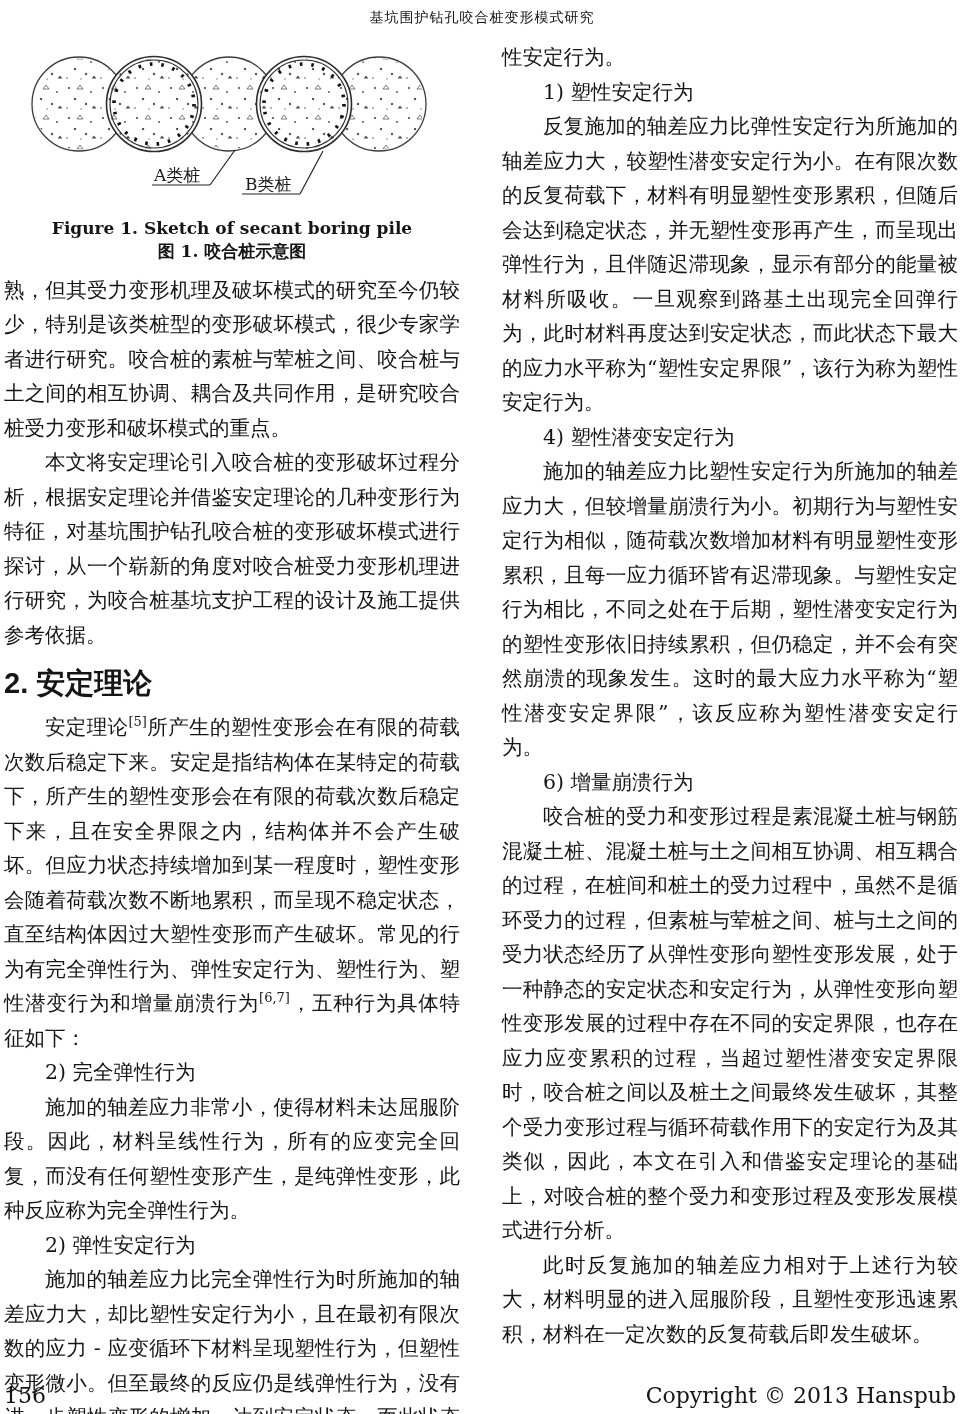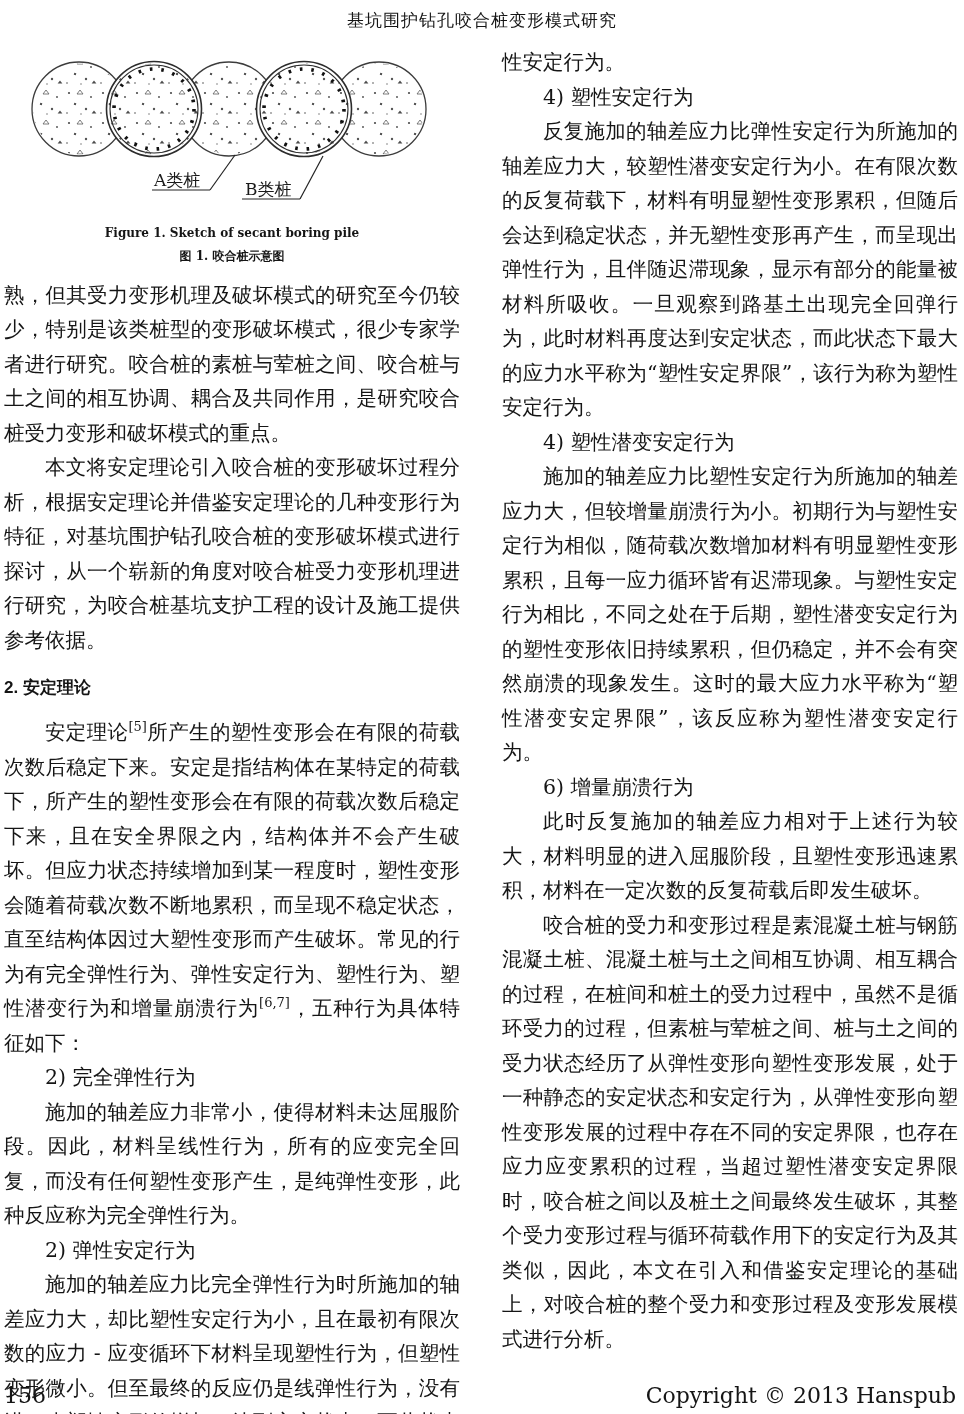--- a/index.html
+++ b/index.html
@@ -2,42 +2,42 @@
 <html lang="zh"><head>
 <meta charset="utf-8">
 <style>
   html,body{margin:0;padding:0;background:#e8e8e8;}
   .page{
     width:964px;height:1414px;background:#ffffff;position:relative;
     margin:0 auto;overflow:hidden;color:#151515;
     font-family:"DejaVu Serif","Liberation Serif",serif;
   }
   .running-head{
-    text-align:center;padding-top:9px;font-size:17px;letter-spacing:1px;
+    text-align:center;padding-top:9px;font-size:14px;letter-spacing:1px;
   }
   .columns{
     display:flex;gap:42px;padding:13px 6px 0 4px;
   }
   .col{
     width:456px;font-size:20.5px;line-height:34.5px;
     text-align:justify;text-justify:inter-character;
   }
   .col p{margin:0;}
   .indent{text-indent:2em;}
   .item-head{text-indent:2em;}
   .sec-h{
     font-family:"Liberation Sans","DejaVu Sans",sans-serif;
-    font-weight:bold;font-size:17px;line-height:30px;
+    font-weight:bold;font-size:29px;line-height:30px;
     margin:16px 0 12px 0;text-align:left;
   }
   sup.ref{font-size:13px;line-height:0;vertical-align:super;}
   .figure-block{margin:12px 0 10px 0;}
   .fig-svg-wrap{margin-left:26px;}
   .fig-caption{
-    text-align:center;font-weight:bold;font-size:12px;line-height:23px;
+    text-align:center;font-weight:bold;font-size:17px;line-height:23px;
     margin-top:6px;
   }
   .page-footer{
     position:absolute;left:4px;right:8px;bottom:6px;
     display:flex;justify-content:space-between;font-size:22px;
   }
   svg text.pile-label{
     font-size:17px;font-family:"DejaVu Serif","Liberation Serif",serif;
     fill:#1a1a1a;
   }
@@ -122,30 +122,30 @@
 
       <p class="item-head">2) 弹性安定行为</p>
       <p class="indent">施加的轴差应力比完全弹性行为时所施加的轴差应力大，却比塑性安定行为小，且在最初有限次数的应力 - 应变循环下材料呈现塑性行为，但塑性变形微小。但至最终的反应仍是线弹性行为，没有进一步塑性变形的增加，达到安定状态，而此状态的最大应力水平称之为“弹性安定界限”，这种行为称其为弹</p>
 
     </div>
 
     <div class="col">
 
       <p>性安定行为。</p>
 
-      <p class="item-head">4) 塑性安定行为</p>
+      <p class="item-head">1) 塑性安定行为</p>
       <p class="indent">反复施加的轴差应力比弹性安定行为所施加的轴差应力大，较塑性潜变安定行为小。在有限次数的反复荷载下，材料有明显塑性变形累积，但随后会达到稳定状态，并无塑性变形再产生，而呈现出弹性行为，且伴随迟滞现象，显示有部分的能量被材料所吸收。一旦观察到路基土出现完全回弹行为，此时材料再度达到安定状态，而此状态下最大的应力水平称为“塑性安定界限”，该行为称为塑性安定行为。</p>
 
       <p class="item-head">4) 塑性潜变安定行为</p>
       <p class="indent">施加的轴差应力比塑性安定行为所施加的轴差应力大，但较增量崩溃行为小。初期行为与塑性安定行为相似，随荷载次数增加材料有明显塑性变形累积，且每一应力循环皆有迟滞现象。与塑性安定行为相比，不同之处在于后期，塑性潜变安定行为的塑性变形依旧持续累积，但仍稳定，并不会有突然崩溃的现象发生。这时的最大应力水平称为“塑性潜变安定界限”，该反应称为塑性潜变安定行为。</p>
 
       <p class="item-head">6) 增量崩溃行为</p>
+      <p class="indent">咬合桩的受力和变形过程是素混凝土桩与钢筋混凝土桩、混凝土桩与土之间相互协调、相互耦合的过程，在桩间和桩土的受力过程中，虽然不是循环受力的过程，但素桩与荤桩之间、桩与土之间的受力状态经历了从弹性变形向塑性变形发展，处于一种静态的安定状态和安定行为，从弹性变形向塑性变形发展的过程中存在不同的安定界限，也存在应力应变累积的过程，当超过塑性潜变安定界限时，咬合桩之间以及桩土之间最终发生破坏，其整个受力变形过程与循环荷载作用下的安定行为及其类似，因此，本文在引入和借鉴安定理论的基础上，对咬合桩的整个受力和变形过程及变形发展模式进行分析。</p>
+
       <p class="indent">此时反复施加的轴差应力相对于上述行为较大，材料明显的进入屈服阶段，且塑性变形迅速累积，材料在一定次数的反复荷载后即发生破坏。</p>
-
-      <p class="indent">咬合桩的受力和变形过程是素混凝土桩与钢筋混凝土桩、混凝土桩与土之间相互协调、相互耦合的过程，在桩间和桩土的受力过程中，虽然不是循环受力的过程，但素桩与荤桩之间、桩与土之间的受力状态经历了从弹性变形向塑性变形发展，处于一种静态的安定状态和安定行为，从弹性变形向塑性变形发展的过程中存在不同的安定界限，也存在应力应变累积的过程，当超过塑性潜变安定界限时，咬合桩之间以及桩土之间最终发生破坏，其整个受力变形过程与循环荷载作用下的安定行为及其类似，因此，本文在引入和借鉴安定理论的基础上，对咬合桩的整个受力和变形过程及变形发展模式进行分析。</p>
 
 
     </div>
   </div>
 
   <div class="page-footer">
     <span>156</span>
     <span>Copyright © 2013 Hanspub</span>
   </div>
 

